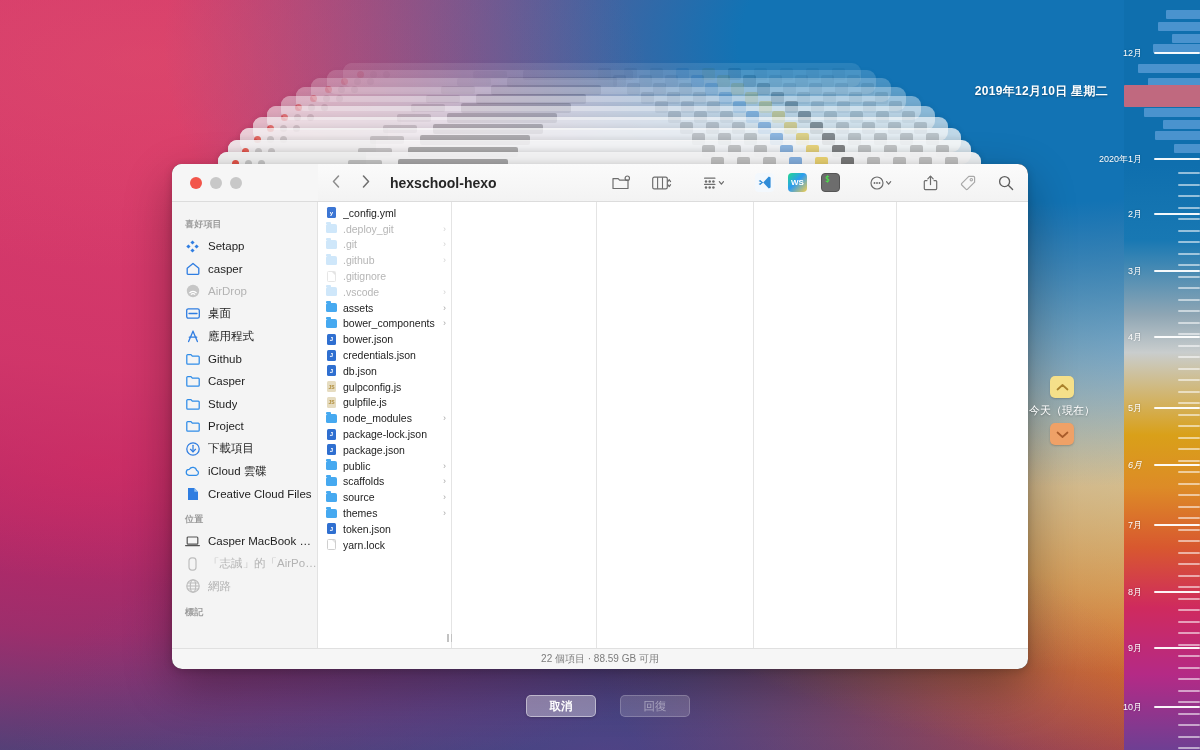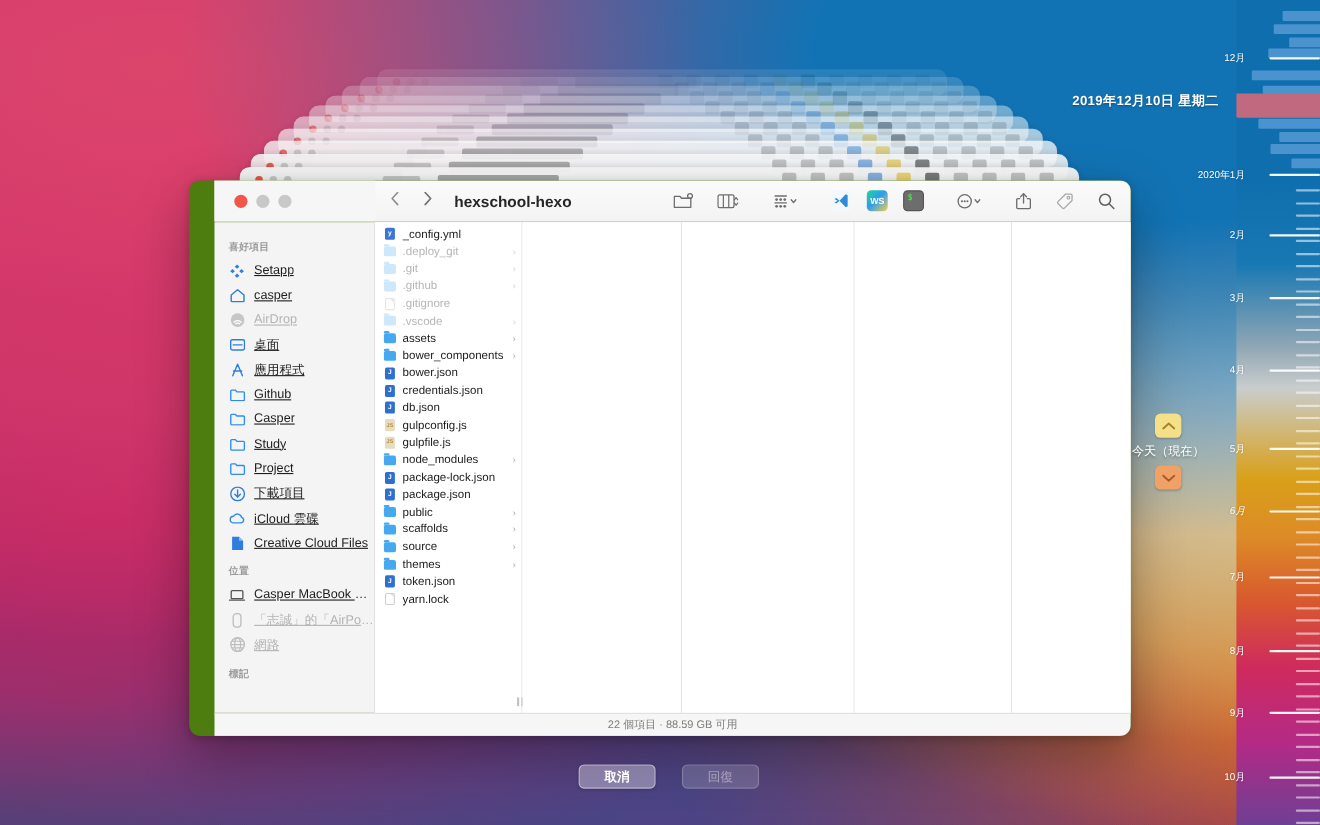--- a/index.html
+++ b/index.html
@@ -36,21 +36,21 @@
     background:linear-gradient(180deg,
       #0f6fae 0%, #0f6fae 22%, #1878b3 32%,
       #8fa6b4 42%, #c9cdcd 47%, #d2b46a 53%,
       #d9a019 58%, #dd8b27 65%, #d8582f 73%,
       #cf2a5e 81%, #b42a86 90%, #6e3f93 100%);
     z-index:30;
   }
   #tl-scale { position:absolute; inset:0; }
   .tl-tick { position:absolute; right:0; height:2px; background:rgba(255,255,255,0.85); border-radius:1px; }
   .tl-mlabel {
-    position:absolute; right:68px; color:#fff; font-size:9px; white-space:nowrap;
+    position:absolute; right:58px; color:#fff; font-size:9px; white-space:nowrap;
     transform:translateY(-50%); text-shadow:0 0 2px rgba(0,0,0,0.25);text-align:center;
   }
   .tl-snap { position:absolute; right:0; border-radius:1px 0 0 1px; }
 
   
   #date-label {
     position:absolute; right:92px; top:83px; z-index:34;
     color:#fff; font-size:12px; font-weight:bold; letter-spacing:.3px;
     text-shadow:0 1px 2px rgba(0,0,0,0.35); white-space:nowrap;
   }
@@ -93,23 +93,23 @@
   .g-icons span { width:13px; height:12px; border-radius:2px; background:rgba(70,70,70,0.30); display:block; }
   .g-icons span.c1 { background:rgba(41,121,206,0.55); }
   .g-icons span.c2 { background:rgba(233,200,70,0.75); }
   .g-icons span.c3 { background:rgba(45,45,45,0.62); }
   .g-sidebar { position:absolute; left:0; top:0; bottom:0; width:148px;
     background:rgba(244,244,244,0.9); }
 
   
   #finder {
     position:absolute; left:172px; top:164px; width:856px; height:505px;
-    background:#4d7c0f; border-radius:10px; overflow:hidden; z-index:20;
+    background:#000000; border-radius:10px; overflow:hidden; z-index:20;
     box-shadow:0 18px 48px rgba(0,0,0,0.33), 0 2px 8px rgba(0,0,0,0.18);
-    display:flex; flex-direction:column;padding-left:23px;
+    display:flex; flex-direction:column;
   }
   #titlebar {
     height:38px; display:flex; align-items:center; flex:0 0 auto;
     background:linear-gradient(180deg,#fbfbfb,#f3f3f3);
     border-bottom:1px solid #dcdcdc;
   }
   #lights { width:146px; display:flex; gap:8px; padding-left:18px; flex:0 0 auto;
     background:#f6f6f6; height:100%; align-items:center; }
   #lights i { width:12px; height:12px; border-radius:50%; display:block; }
   .l-red { background:#f2554a; }
@@ -142,21 +142,21 @@
   }
   .sb-head {
     font-size:9px; color:#9b9b9b; font-weight:bold; padding:8px 0 4px 13px; letter-spacing:.2px;
   }
   .sb-item {
     display:flex; align-items:center; height:22.5px; padding-left:13px; gap:8px;
     font-size:11.5px; color:#1d1d1d;
   }
   .sb-item.dim { color:#b3b3b3; }
   .sb-ico { width:15px; height:15px; flex:0 0 auto; display:flex; align-items:center; justify-content:center; }
-  .sb-label { overflow:hidden; white-space:nowrap; text-overflow:ellipsis;text-decoration:underline; }
+  .sb-label { overflow:hidden; white-space:nowrap; text-overflow:ellipsis; }
 
   
   #columns { flex:1; display:flex; min-width:0; background:#fff; }
   .col { position:relative; border-right:1px solid #e4e4e4; background:#fff; }
   .col-files { width:134px; flex:0 0 auto; padding-top:3px; }
   .col-b { width:145px; flex:0 0 auto; }
   .col-c { width:157px; flex:0 0 auto; }
   .col-d { width:143px; flex:0 0 auto; }
   .col-e { flex:1; border-right:none; }
   .resize-grip {

